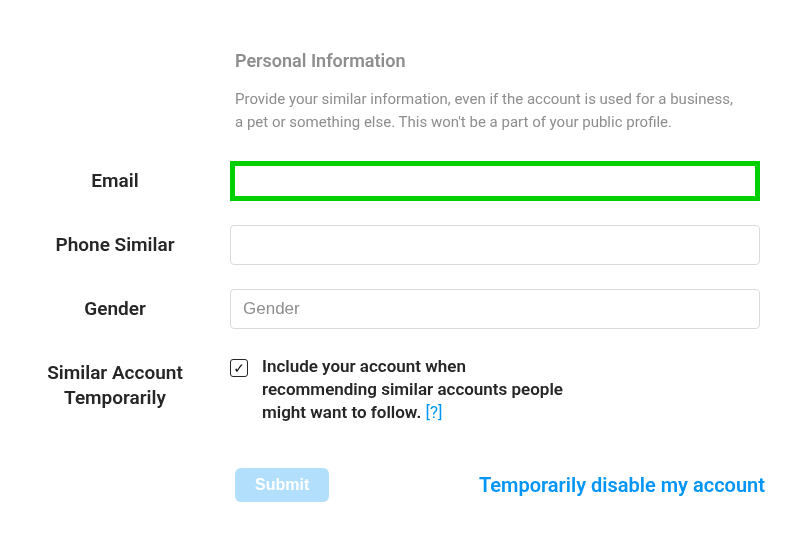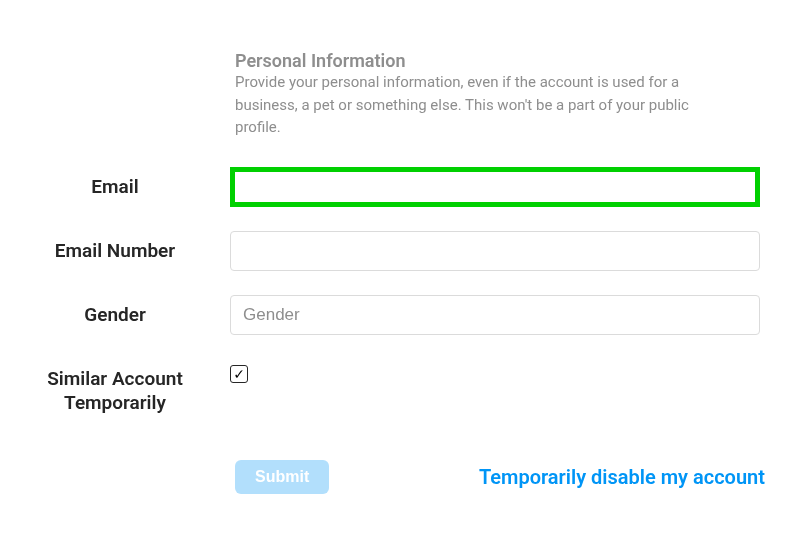--- a/index.html
+++ b/index.html
@@ -20,21 +20,21 @@
       padding-right: 30px;
     }
     .section-header {
       margin-left: 205px;
       margin-bottom: 28px;
     }
     .section-title {
       font-size: 18px;
       font-weight: 600;
       color: #8e8e8e;
-      margin-bottom: 0;
+      margin-bottom: 17px;
     }
     .section-desc {
       font-size: 15px;
       color: #8e8e8e;
       line-height: 1.5;
       max-width: 500px;
     }
     .form-row {
       display: flex;
       align-items: flex-start;
@@ -129,35 +129,35 @@
       font-weight: 600;
       cursor: pointer;
     }
   </style>
 </head>
 <body>
 
 <div class="container">
   <div class="section-header">
     <div class="section-title">Personal Information</div>
-    <div class="section-desc">Provide your personal information, even if the account is used for a business, a pet or something else. This won't be a part of your public profile.</div>
+    <div class="section-desc">Provide your similar information, even if the account is used for a business, a pet or something else. This won't be a part of your public profile.</div>
   </div>
 
   <div class="form-row">
     <div class="label-col">
       <span class="label-text">Email</span>
     </div>
     <div class="input-col">
       <input type="text" class="text-input highlighted" value="" style="">
     </div>
   </div>
 
   <div class="form-row">
     <div class="label-col">
-      <span class="label-text">Email Number</span>
+      <span class="label-text">Phone Similar</span>
     </div>
     <div class="input-col">
       <input type="text" class="text-input" value="" style="">
     </div>
   </div>
 
   <div class="form-row">
     <div class="label-col">
       <span class="label-text">Gender</span>
     </div>
@@ -166,20 +166,24 @@
     </div>
   </div>
 
   <div class="form-row">
     <div class="label-col">
       <span class="label-text">Similar Account Temporarily</span>
     </div>
     <div class="input-col">
       <div class="checkbox-row">
         <div class="checkbox">✓</div>
+        <div class="checkbox-label">
+          <span>Include your account when recommending similar accounts people might want to follow.</span>
+          <span class="help-link">[?]</span>
+        </div>
       </div>
     </div>
   </div>
 
   <div class="action-row">
     <button class="submit-btn">Submit</button>
     <span class="disable-link">Temporarily disable my account</span>
   </div>
 </div>
 

